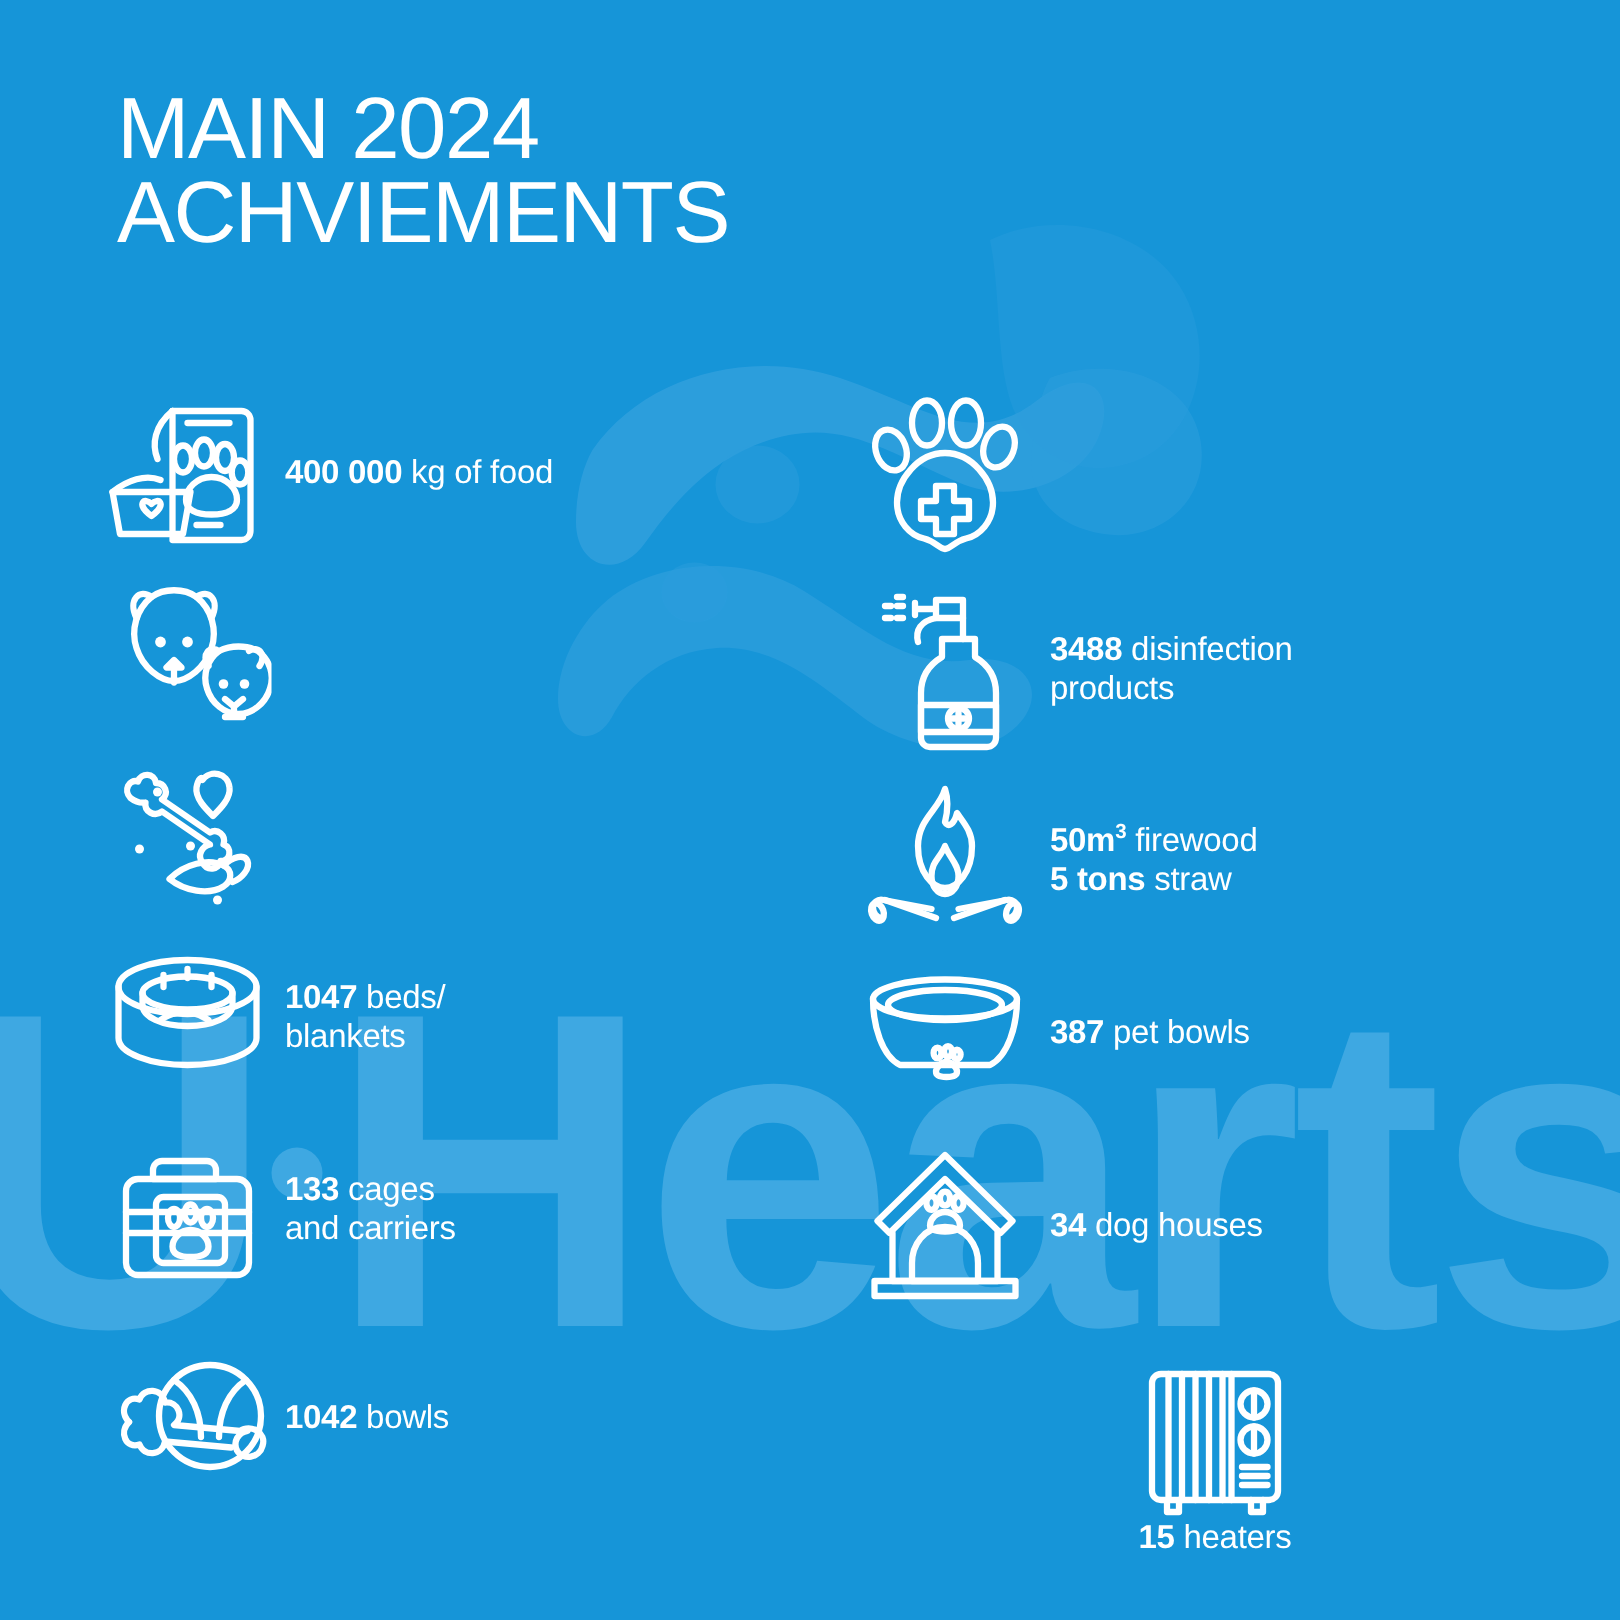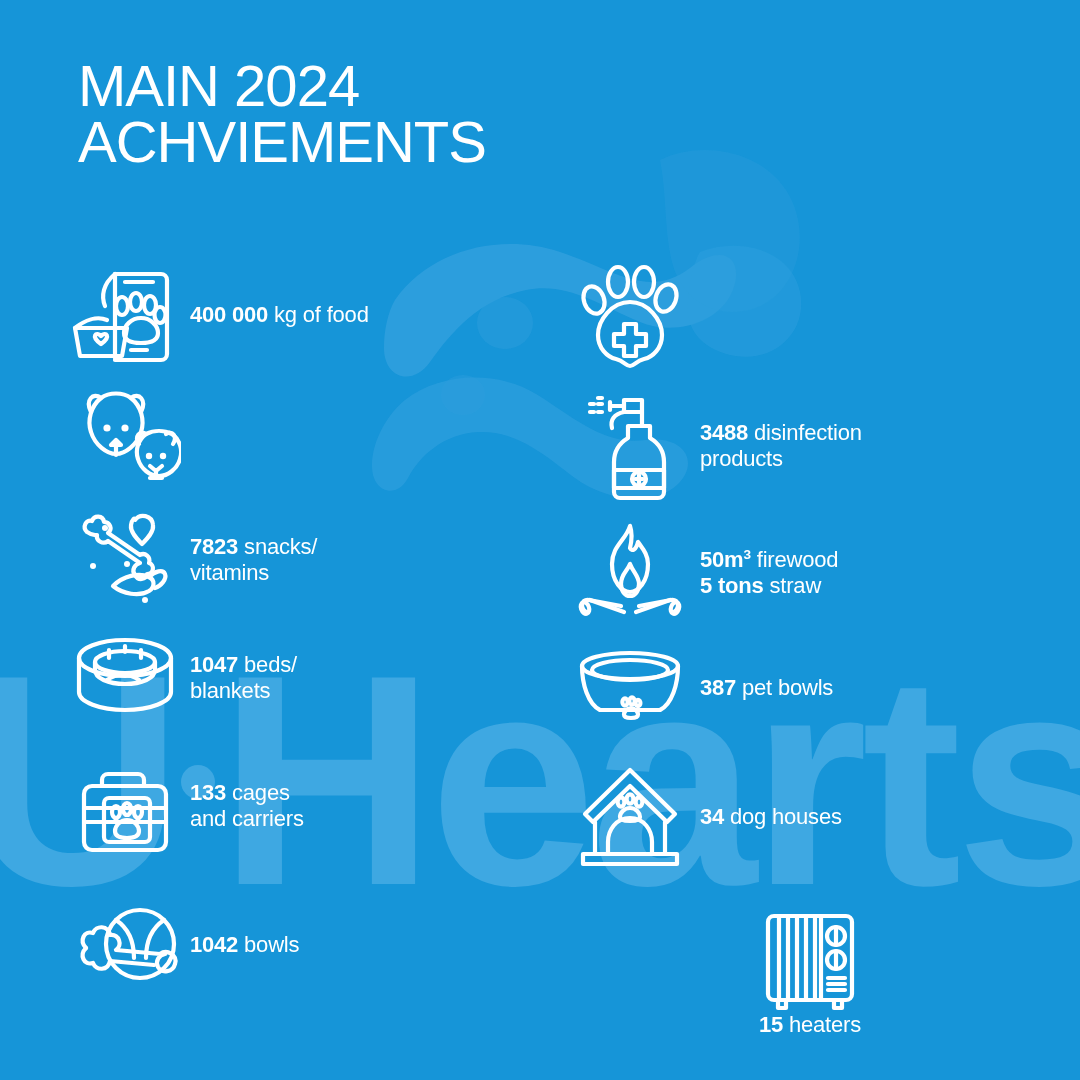--- a/index.html
+++ b/index.html
@@ -162,21 +162,20 @@
       <path d="M66 10c5-7 17-5 18 5 1 7-6 14-11 19-5-5-12-12-11-19 1-6 4-8 4-5Z"></path>
       <path d="M44 76c10-10 26-14 36-9 6 3 6 10 0 14-10 6-26 3-36-5Z"></path>
       <path d="M80 67c6-6 14-8 16-3 2 5-4 12-10 14"></path>
       <circle cx="36" cy="18" r="3" fill="#fff" stroke="none"></circle>
       <circle cx="24" cy="56" r="3" fill="#fff" stroke="none"></circle>
       <circle cx="58" cy="54" r="3" fill="#fff" stroke="none"></circle>
       <circle cx="76" cy="90" r="3" fill="#fff" stroke="none"></circle>
     </g>
           </svg>
         </div>
-        <div class="stat-text"><b>7823</b> <span>snacks/<br>vitamins</span></div>
       </div>
       <div class="stat-row" style="position: absolute; top: 370px;">
         <div class="stat-icon">
           <svg width="112" height="92" viewBox="0 0 112 92">
     <g fill="none" stroke="#fff" stroke-width="4.2" stroke-linecap="round" stroke-linejoin="round">
       <ellipse cx="56" cy="26" rx="46" ry="18"></ellipse>
       <path d="M10 26v34c0 10 21 18 46 18s46-8 46-18V26"></path>
       <ellipse cx="56" cy="30" rx="30" ry="11"></ellipse>
       <path d="M26 30v8c0 8 13 14 30 14s30-6 30-14v-8"></path>
       <path d="M38 48c10-7 22-7 32 0"></path>

